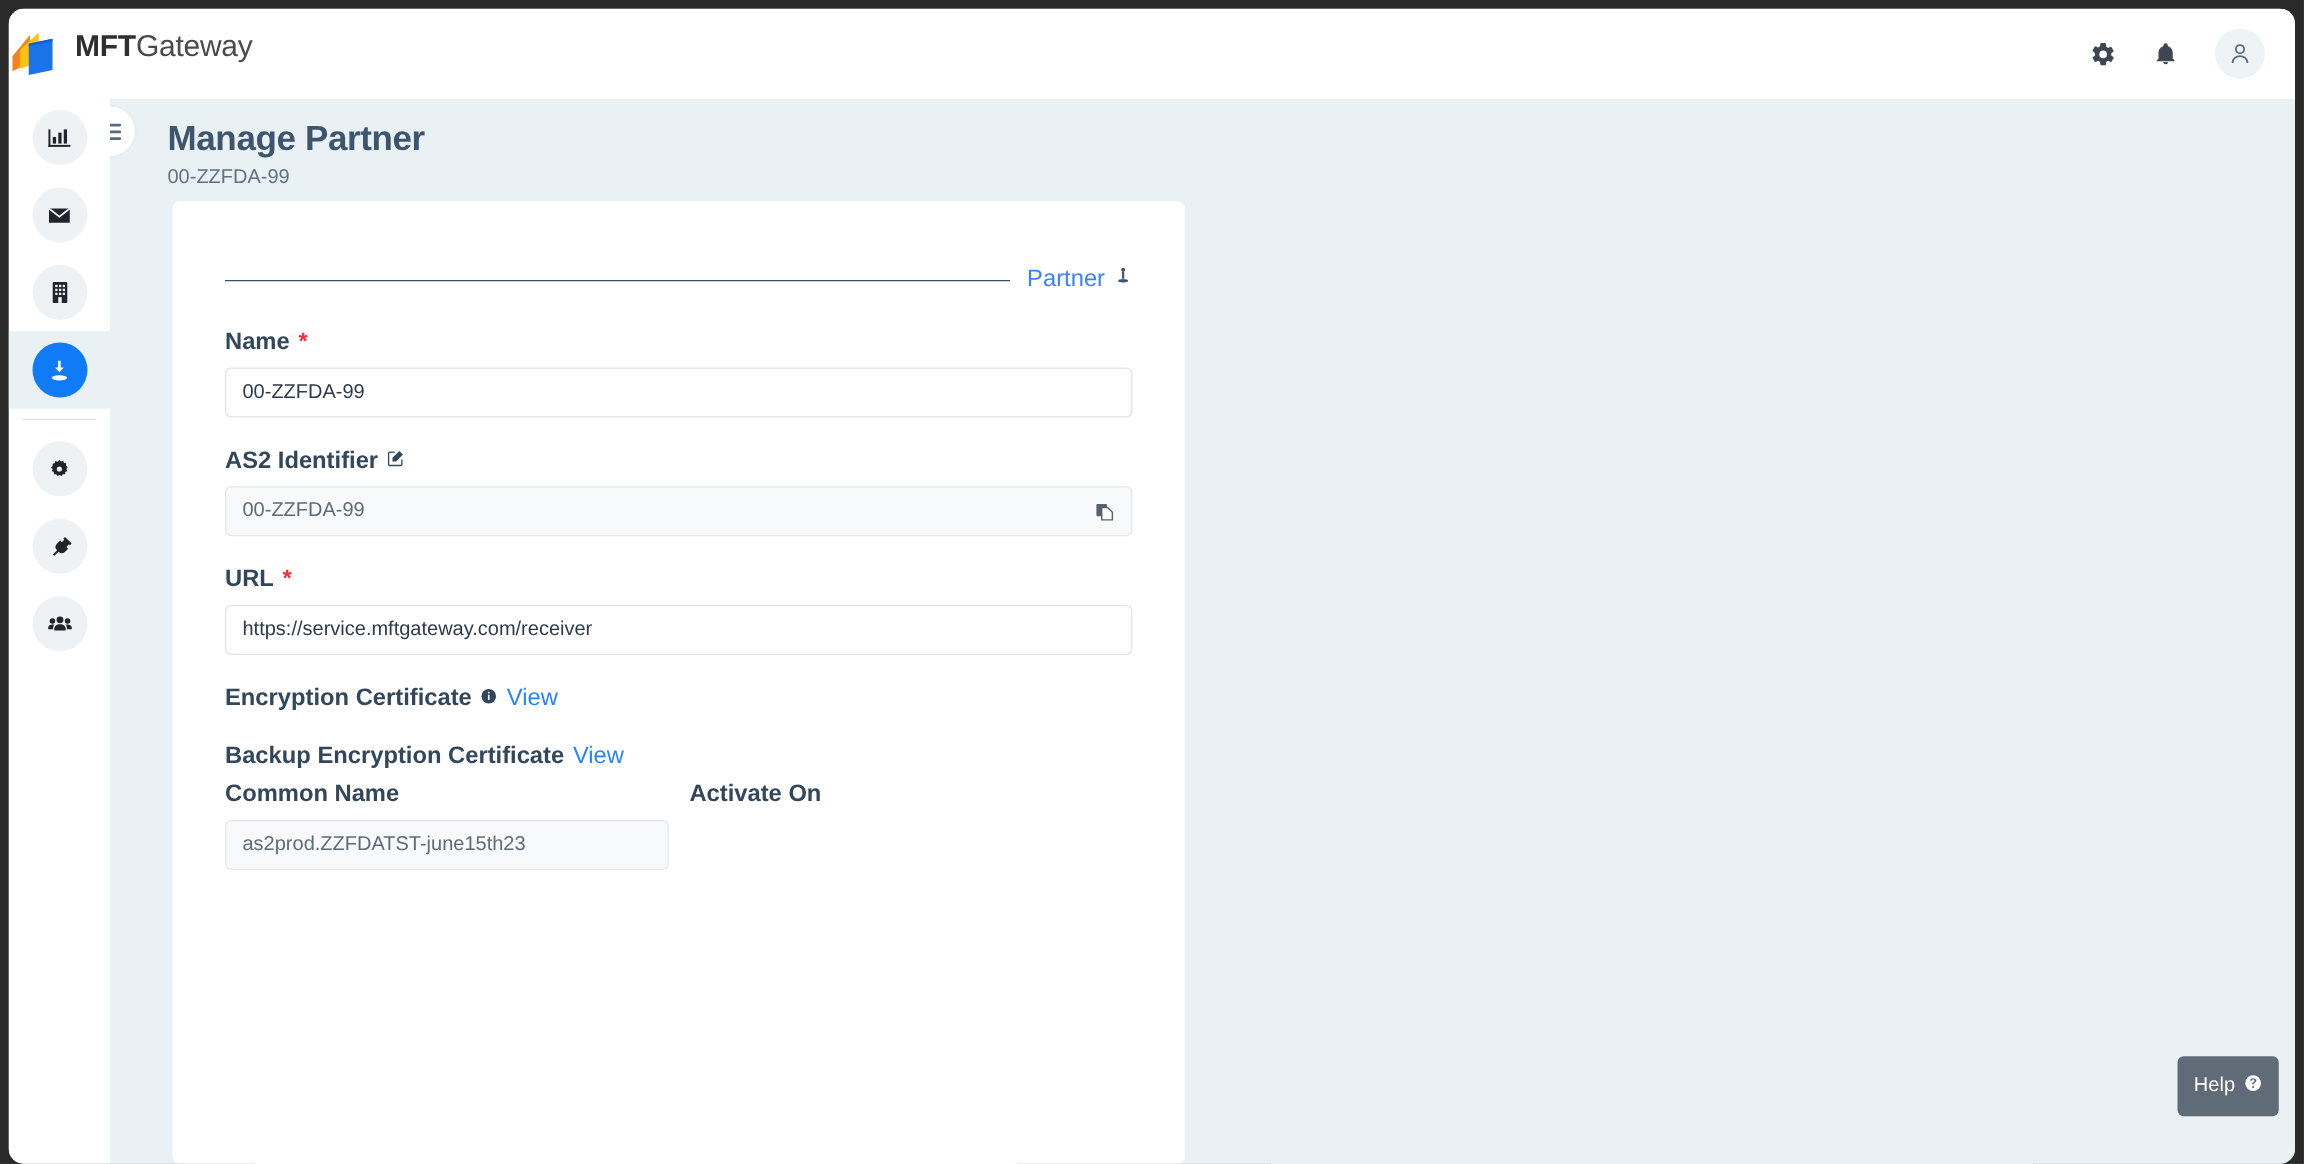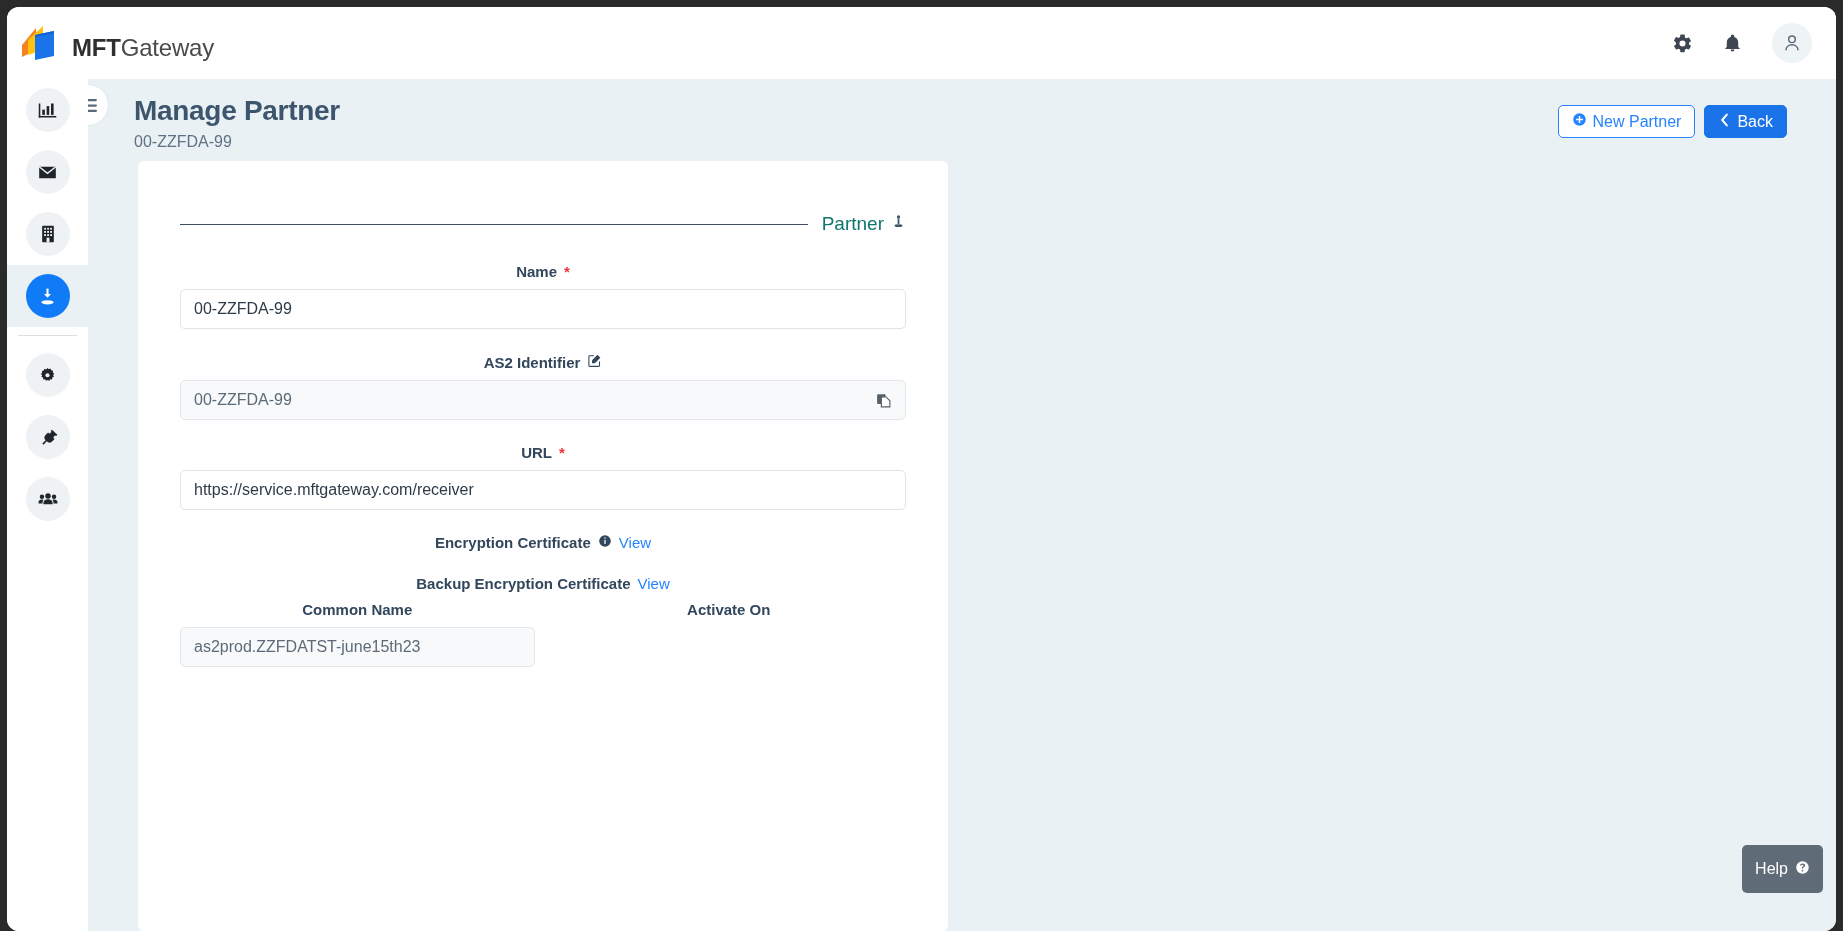--- a/index.html
+++ b/index.html
@@ -19,21 +19,21 @@
   }
 
   
   .topbar {
     position: absolute; left: 0; top: 0;
     width: 1829px; height: 72px;
     background: #ffffff;
     display: flex; align-items: center;
     z-index: 30;
   }
-  .brand { display: flex; align-items: flex-end; padding-left: 12px; }
+  .brand { display: flex; align-items: flex-start; }
   .logo-mark { width: 42px; height: 38px; position: relative; flex: none; }
   .brand-text {
     margin-left: 11px;
     font-size: 24px; letter-spacing: -0.2px;
     color: #3c3c3c; white-space: nowrap;
   }
   .brand-text b { font-weight: 700; color: #2f2f2f; }
   .brand-text span { font-weight: 400; color: #4a4a4a; }
 
   .topbar-right {
@@ -116,31 +116,30 @@
     border-radius: 6px;
   }
   .card-inner { padding: 36px 42px 0 42px; }
 
   .section-head {
     display: flex; align-items: flex-end; gap: 14px;
     height: 42px;
   }
   .section-rule { flex: 1; height: 1px; background: #3d4f63; margin-bottom: 14px; }
   .section-label {
-    font-size: 19px; color: #0f766e; display: flex; align-items: center; gap: 7px;
+    font-size: 19px; color: #3b82f6; display: flex; align-items: center; gap: 7px;
     padding-bottom: 4px;
     text-align: center;
   }
 
   .field { margin-top: 24px; }
   .field-label {
-    font-size: 15px; font-weight: 700; color: #32465c;
+    font-size: 19px; font-weight: 700; color: #32465c;
     display: flex; align-items: center; gap: 7px;
     margin-bottom: 9px;
-    justify-content: center;
   }
   .field-label .req { color: #e8343a; font-weight: 700; }
   .field-label .lnk { color: #2684ff; font-weight: 400; }
   .input {
     height: 40px; border: 1px solid #dfe3e8; border-radius: 5px;
     background: #ffffff; display: flex; align-items: center;
     padding: 0 13px; font-size: 16px; color: #2d3b49;
   }
   .input.readonly { background: #f8f9fa; color: #5d6b78; border-color: #e3e7eb; }
   .input .copy { margin-left: auto; color: #57616c; display: flex; }
@@ -291,40 +290,20 @@
         <rect x="1" y="6.8" width="18" height="2.4" rx="1.2"></rect>
         <rect x="1" y="12.6" width="18" height="2.4" rx="1.2"></rect>
       </svg>
     </div>
 
     <div class="page-head">
       <div class="page-title">Manage Partner</div>
       <div class="page-sub">00-ZZFDA-99</div>
     </div>
 
-    <div class="head-actions">
-      <div class="btn btn-outline">
-        <span>
-          <svg width="15" height="15" viewBox="0 0 24 24" fill="currentColor">
-            <circle cx="12" cy="12" r="10"></circle>
-            <rect x="10.8" y="6.4" width="2.4" height="11.2" fill="#ffffff"></rect>
-            <rect x="6.4" y="10.8" width="11.2" height="2.4" fill="#ffffff"></rect>
-          </svg>
-        </span>
-        <span>New Partner</span>
-      </div>
-      <div class="btn btn-primary">
-        <span>
-          <svg width="13" height="14" viewBox="0 0 12 18" fill="none" stroke="currentColor" stroke-width="2.6" stroke-linecap="round" stroke-linejoin="round">
-            <polyline points="9,2 3,9 9,16"></polyline>
-          </svg>
-        </span>
-        <span>Back</span>
-      </div>
-    </div>
 
     <div class="card">
       <div class="card-inner">
 
         <div class="section-head">
           <div class="section-rule"></div>
           <div class="section-label">
             <span>Partner</span>
             <span>
               <svg width="15" height="17" viewBox="0 0 24 24" fill="#3d566e">

